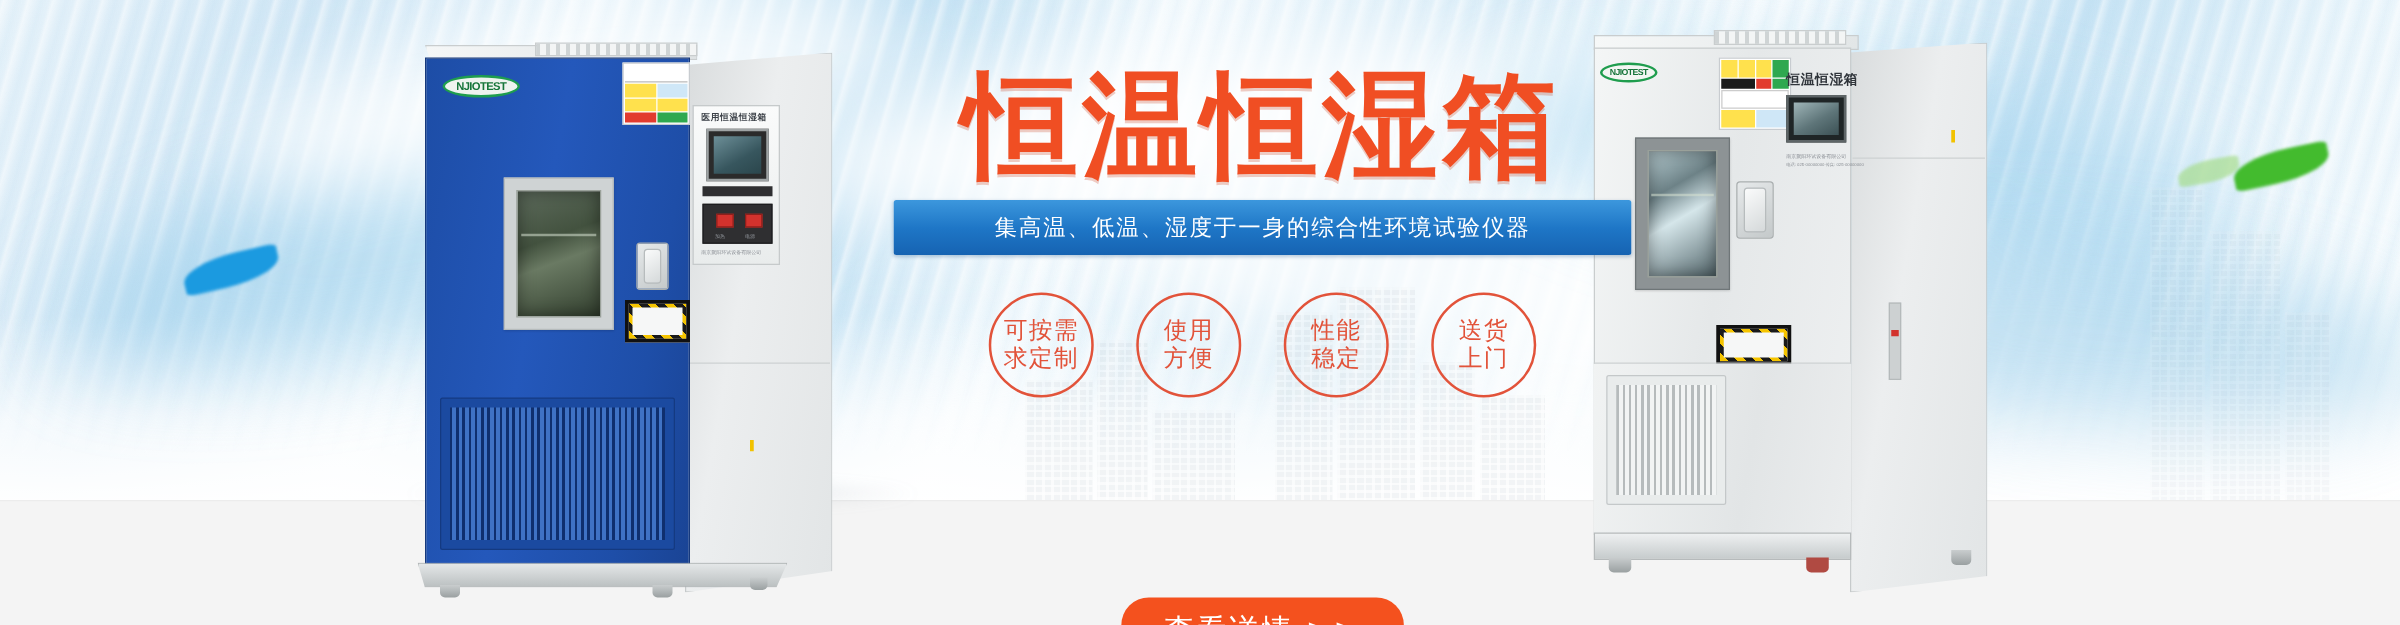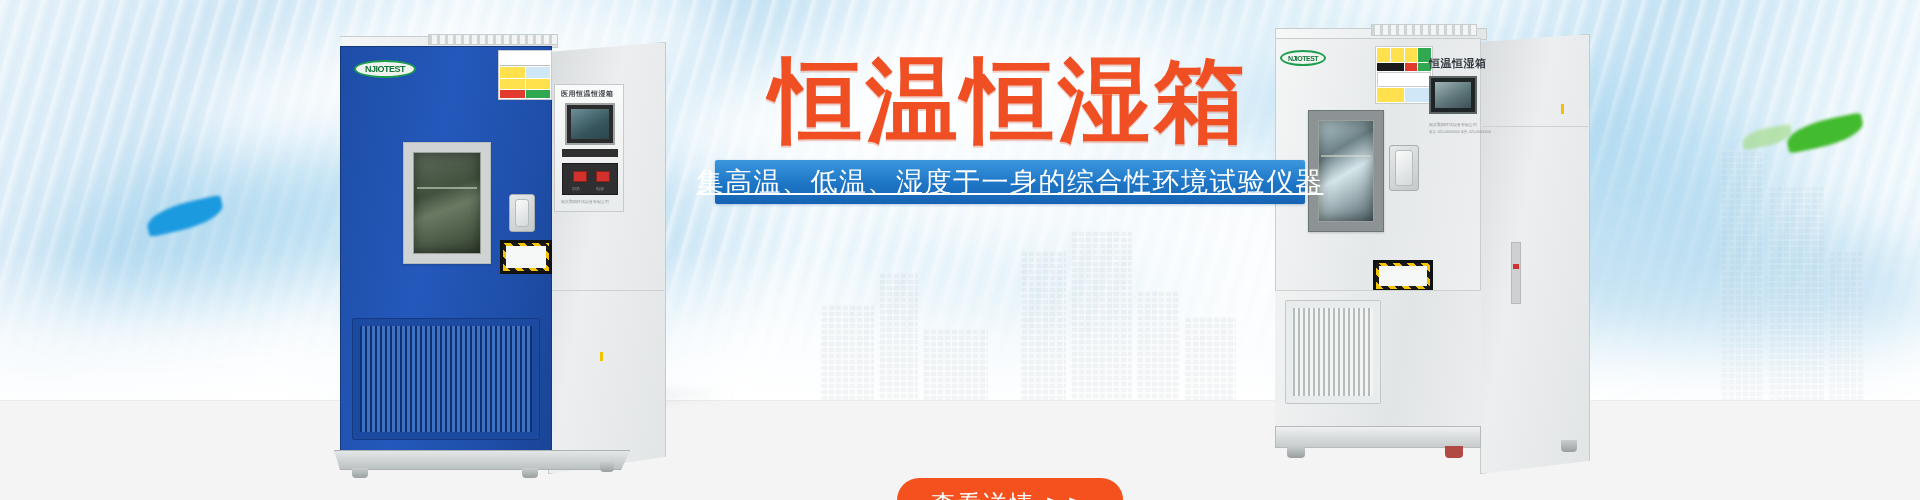--- a/index.html
+++ b/index.html
@@ -186,23 +186,22 @@
 
   .subtitle-bar {
     margin:12px auto 0;
     width:590px; height:44px;
     display:flex; align-items:center; justify-content:center;
     background:linear-gradient(to bottom,#3c97dd 0%,#1e76c6 52%,#1663b2 100%);
     border-radius:2px;
     box-shadow:0 1px 3px rgba(0,60,120,.25);
   }
   .subtitle-bar span {
-    color:#ffffff; font-size:27px; letter-spacing:1.5px; white-space:nowrap;
+    color:#ffffff; font-size:18px; letter-spacing:1.5px; white-space:nowrap;
     font-family:"DejaVu Sans","Liberation Sans",sans-serif;
-    text-decoration:underline;
   }
 
   .badges { margin-top:30px; display:flex; justify-content:center; gap:34px; }
   .badge {
     width:84px; height:84px; border-radius:50%;
     border:2px solid #e2533a;
     display:flex; flex-direction:column;
     align-items:center; justify-content:center;
     color:#e2533a; font-size:19px; line-height:1.22;
     letter-spacing:1px; background:transparent;
@@ -422,17 +421,35 @@
 
   <div class="copy">
 
 
     <div class="headline">恒温恒湿箱</div>
 
     <div class="subtitle-bar">
       <span>集高温、低温、湿度于一身的综合性环境试验仪器</span>
     </div>
 
+    <div class="badges">
+      <div class="badge">
+        <b>可按需</b>
+        <b>求定制</b>
+      </div>
+      <div class="badge">
+        <b>使用</b>
+        <b>方便</b>
+      </div>
+      <div class="badge">
+        <b>性能</b>
+        <b>稳定</b>
+      </div>
+      <div class="badge">
+        <b>送货</b>
+        <b>上门</b>
+      </div>
+    </div>
 
     <button class="cta">查看详情 &gt;&gt;</button>
   </div>
 
 </div>
 
 </body></html>

